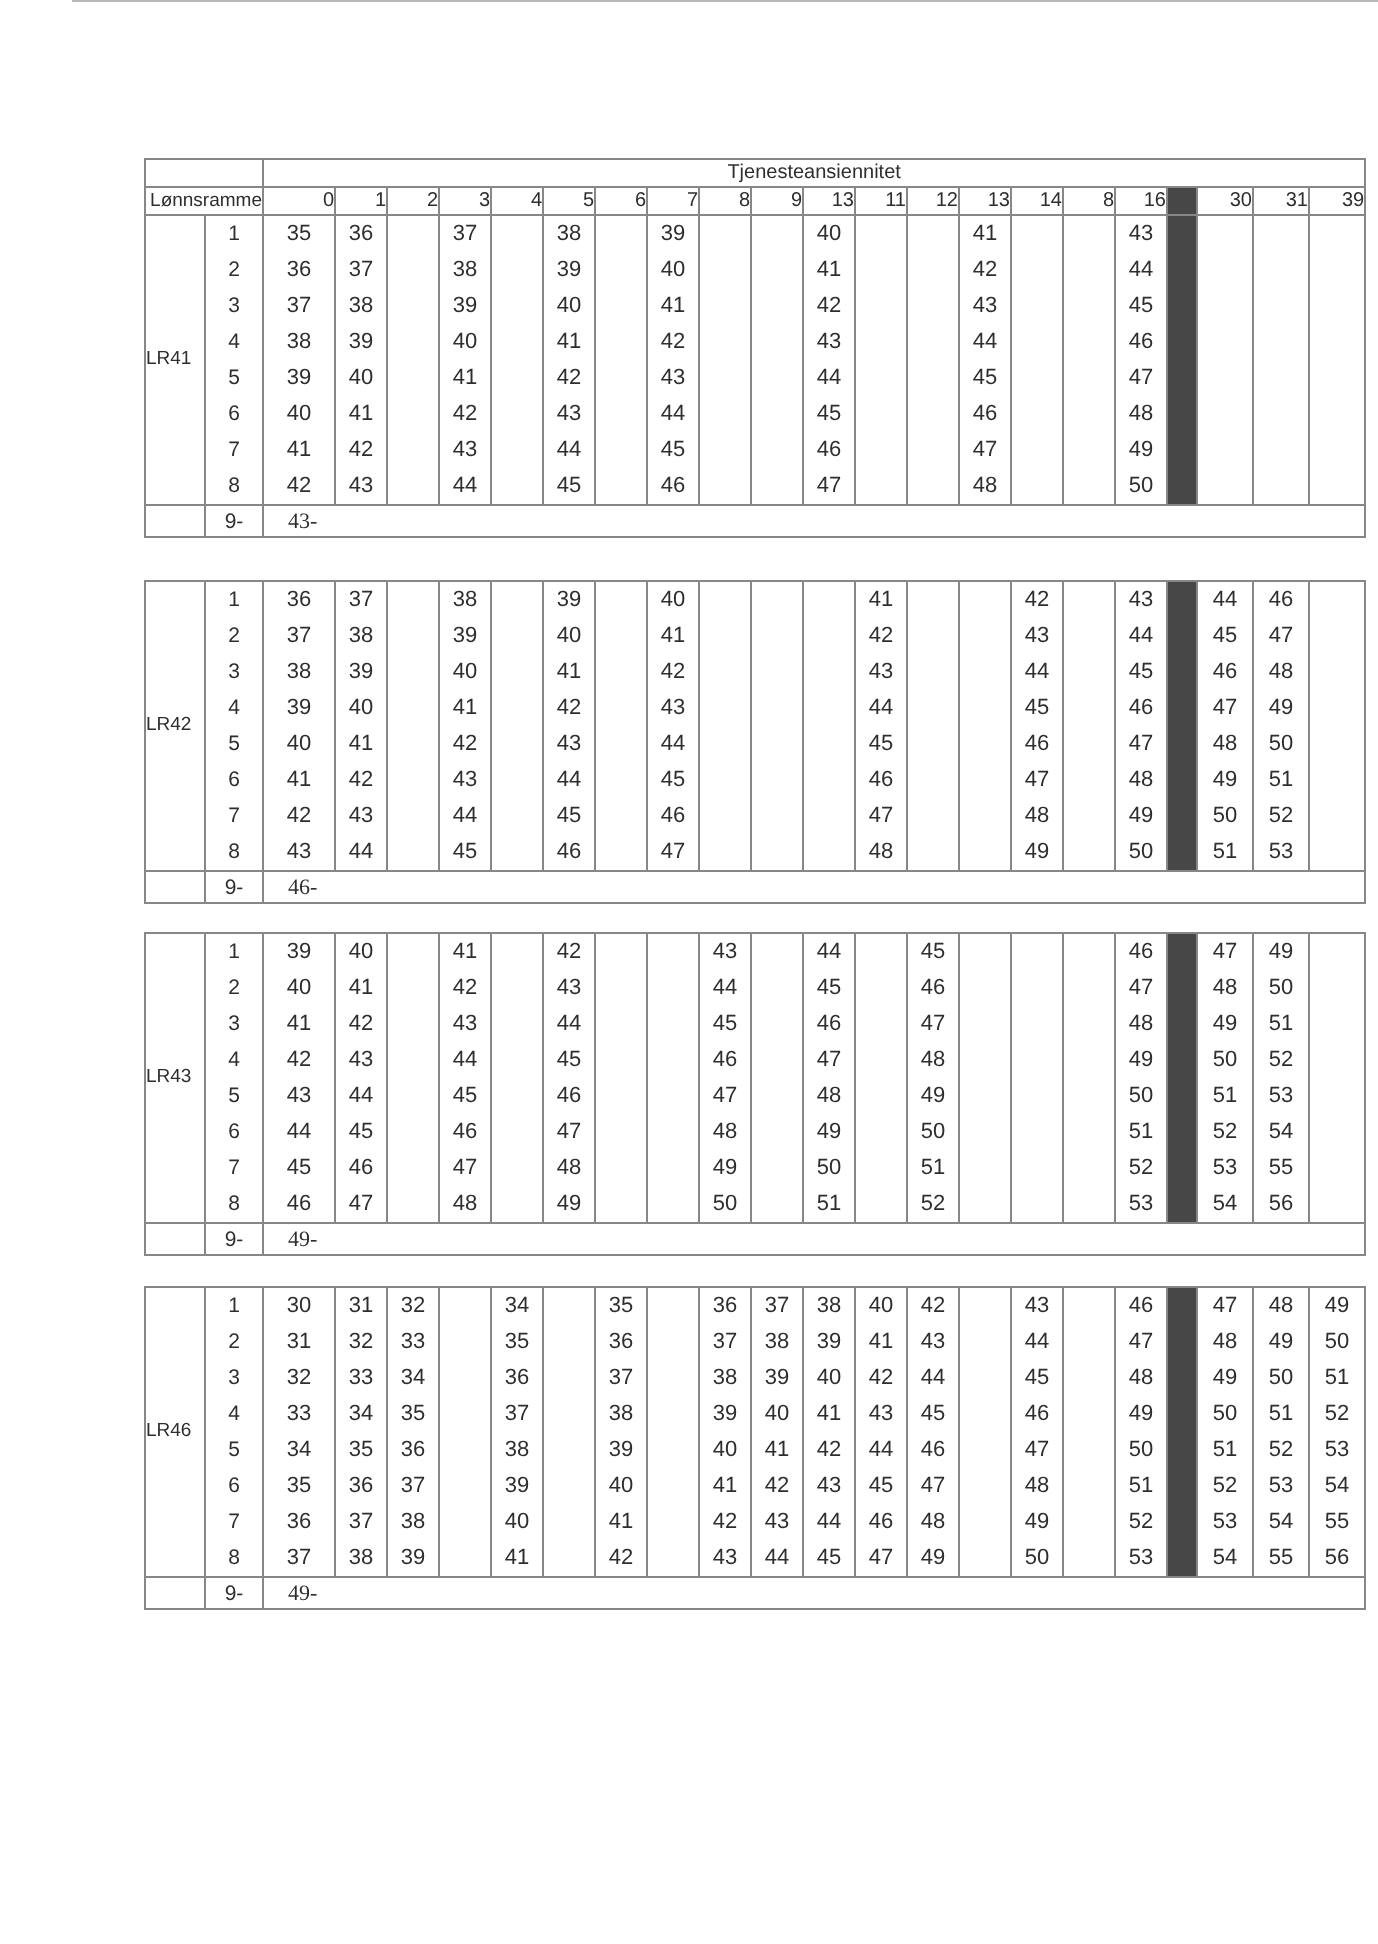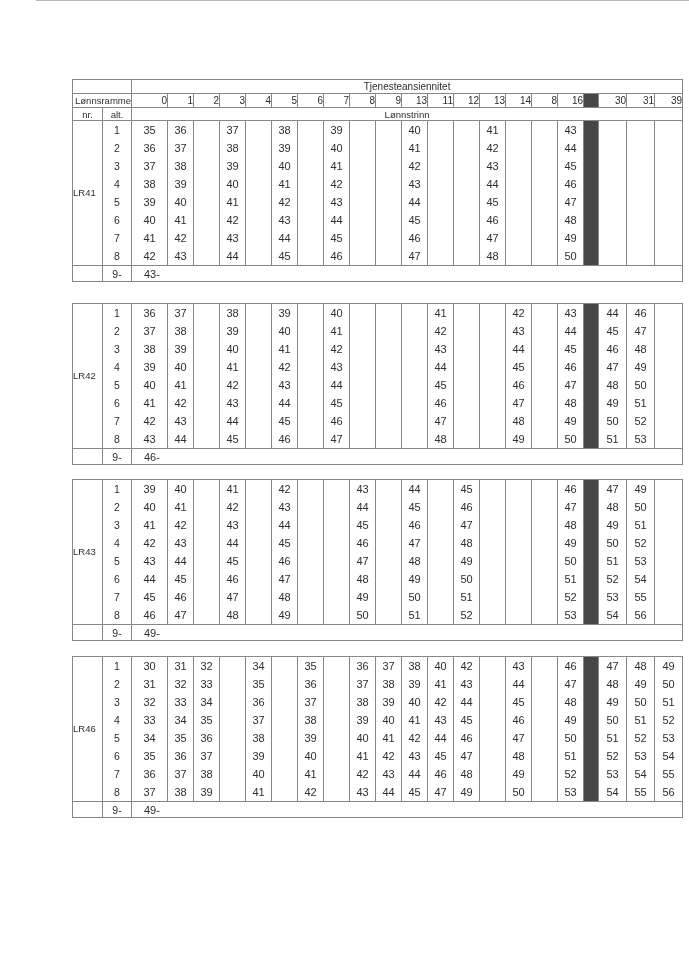--- a/index.html
+++ b/index.html
@@ -30,21 +30,21 @@
   .r2 td{height:13px;font-size:10px;text-align:right;}
   .r3 td{height:12px;font-size:9.5px;text-align:center;}
   .hcell.lr{font-size:9.5px;}
   
   .nr-cell{vertical-align:top;text-align:left;}
   .blabel{height:18px;line-height:18px;font-size:9.5px;}
   td.vals{vertical-align:top;}
   .vals .v{height:18px;line-height:18px;text-align:center;font-size:11px;white-space:nowrap;}
   .alt-cell .v{font-size:10.5px;}
   .nine-row td{height:15px;font-size:10.5px;text-align:center;}
-  td.nine-val{text-align:left;padding-left:12px;font-size:11px;}
+  td.nine-val{text-align:left;padding-left:12px;font-size:11px;font-family:Liberation Serif, serif;}
 </style>
 </head>
 <body>
 
 <div class="page">
   <div class="doc">
 
     <table class="tbl" id="header-table">
       <colgroup>
           <col style="width: 30px;">
@@ -93,25 +93,20 @@
             <td>12</td>
             <td>13</td>
             <td>14</td>
             <td>8</td>
             <td>16</td>
             <td style="background: rgb(71, 71, 71);"></td>
             <td>30</td>
             <td>31</td>
             <td>39</td>
           </tr>
-        <tr class="r3">
-          <td>nr.</td>
-          <td>alt.</td>
-          <td colspan="21">Lønnstrinn</td>
-        </tr>
       </tbody>
     </table>
 
     <div id="blocks">
         <table class="tbl" style="margin-top: -1px;">
           <colgroup>
             <col style="width: 30px;">
             <col style="width: 29px;">
             <col style="width: 36px;">
             <col style="width: 26px;">

